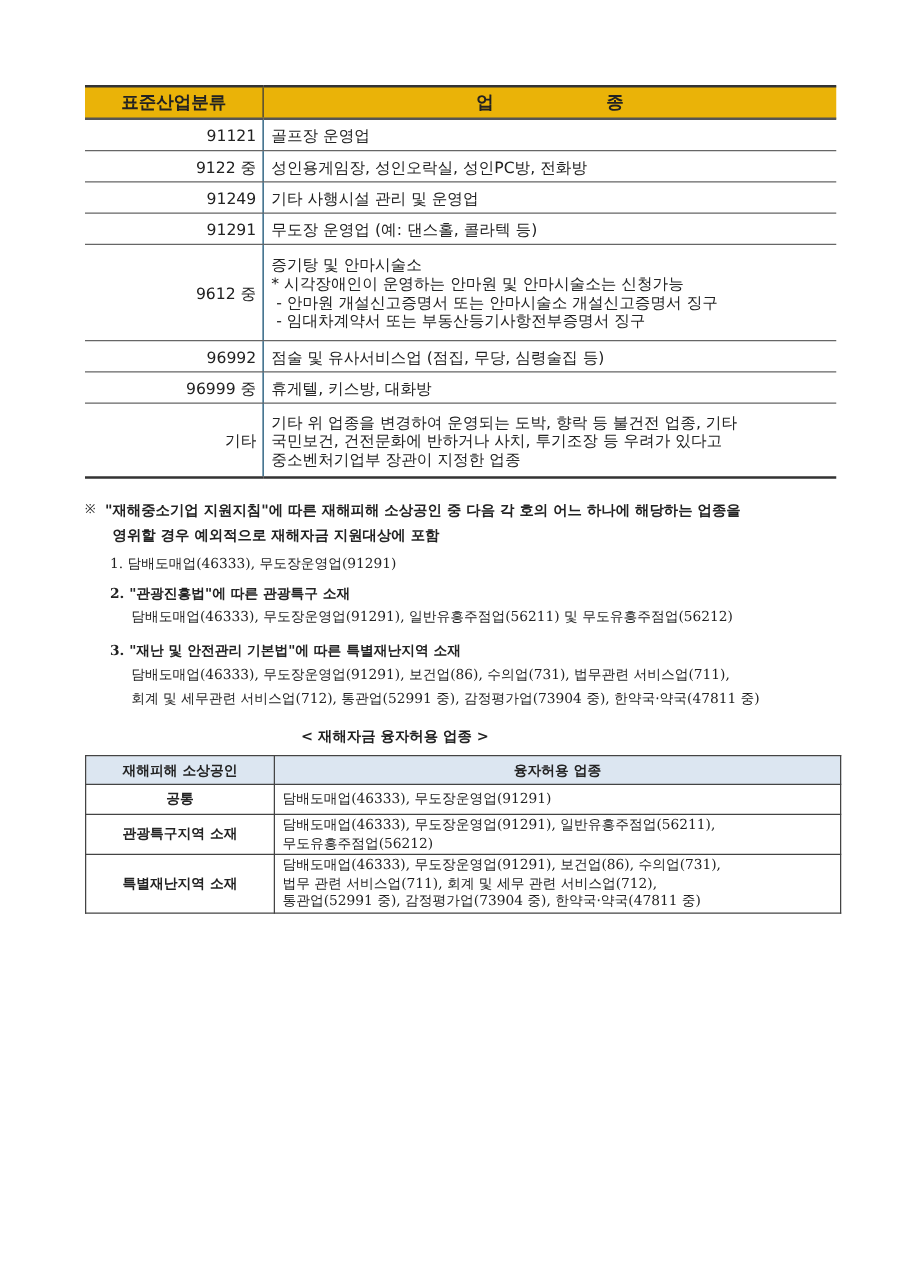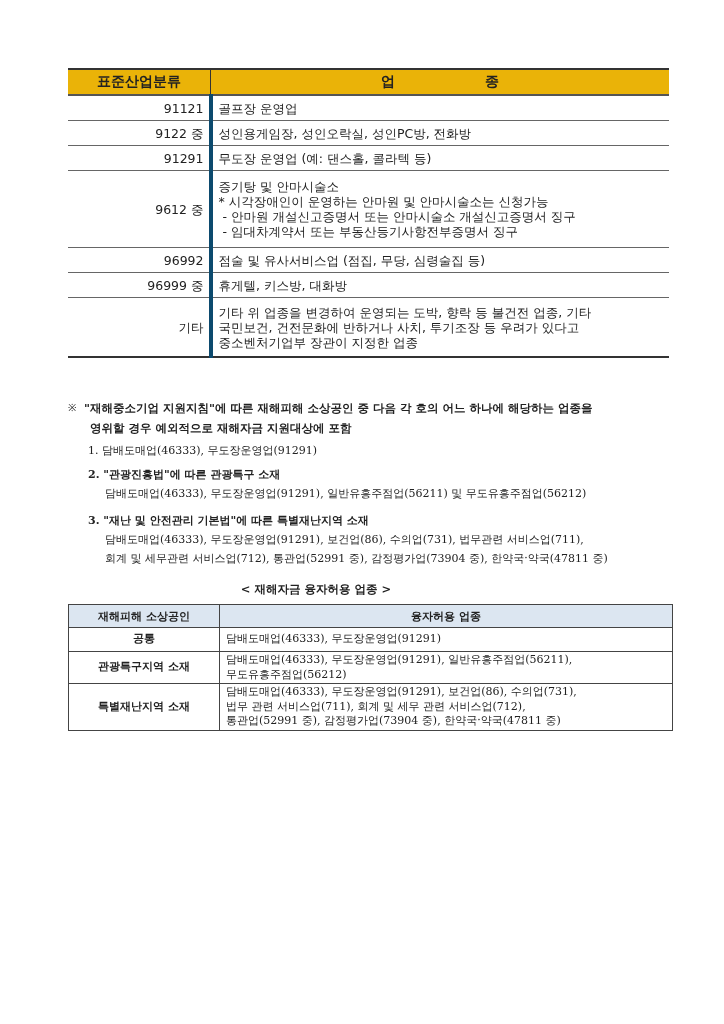--- a/index.html
+++ b/index.html
@@ -6,21 +6,21 @@
   body { width: 724px; height: 1024px; position: relative; overflow: hidden;
          font-family: "DejaVu Sans", "Liberation Sans", sans-serif; color: #222; }
   .t1 { position: absolute; left: 68px; top: 68px; width: 601px; border-collapse: collapse;
         font-size: 12.5px; }
   .t1 th { background: #eab308; font-weight: bold; font-size: 14px; height: 24px;
            border-top: 2px solid #333; border-bottom: 2px solid #555; padding: 0; }
   .t1 th.c1 { width: 142px; border-right: 1px solid #333; }
   .t1 th.c2 { letter-spacing: 0; }
   .t1 th.c2 span { display: inline-block; margin: 0 45px; }
   .t1 td { border-bottom: 1px solid #666; padding: 2px 6px; line-height: 15px; vertical-align: middle; }
-  .t1 td.code { text-align: right; border-right: 4px solid #0c4a6e; padding-right: 5px; }
+  .t1 td.code { text-align: right; border-right: 1px solid #0c4a6e; padding-right: 5px; }
   .t1 tr.last td { border-bottom: 2px solid #333; }
   .t1 td.h25 { height: 20px; }
   .note { position: absolute; left: 68px; top: 398px; width: 600px; font-family: "DejaVu Serif", "Liberation Serif", serif;
           font-size: 11.5px; line-height: 20px; color: #222; }
   .note .star { position: absolute; left: 0; top: 0; font-size: 10px; }
   .note .bold { font-weight: bold; }
   .note .main { margin-left: 16px; }
   .list { position: absolute; left: 88px; font-family: "DejaVu Serif", "Liberation Serif", serif; font-size: 11px;
           line-height: 19px; color: #222; }
   .list .it { white-space: nowrap; }
@@ -45,20 +45,24 @@
     </tr>
   </thead>
   <tbody>
     <tr>
       <td class="code h25">91121</td>
       <td>골프장 운영업</td>
     </tr>
     <tr>
       <td class="code h25">9122 중</td>
       <td>성인용게임장, 성인오락실, 성인PC방, 전화방</td>
+    </tr>
+    <tr>
+      <td class="code h25">91249</td>
+      <td>기타 사행시설 관리 및 운영업</td>
     </tr>
     <tr>
       <td class="code h25">91291</td>
       <td>무도장 운영업 (예: 댄스홀, 콜라텍 등)</td>
     </tr>
     <tr>
       <td class="code" style="height:72px">9612 중</td>
       <td>
         <div>증기탕 및 안마시술소</div>
         <div>* 시각장애인이 운영하는 안마원 및 안마시술소는 신청가능</div>

